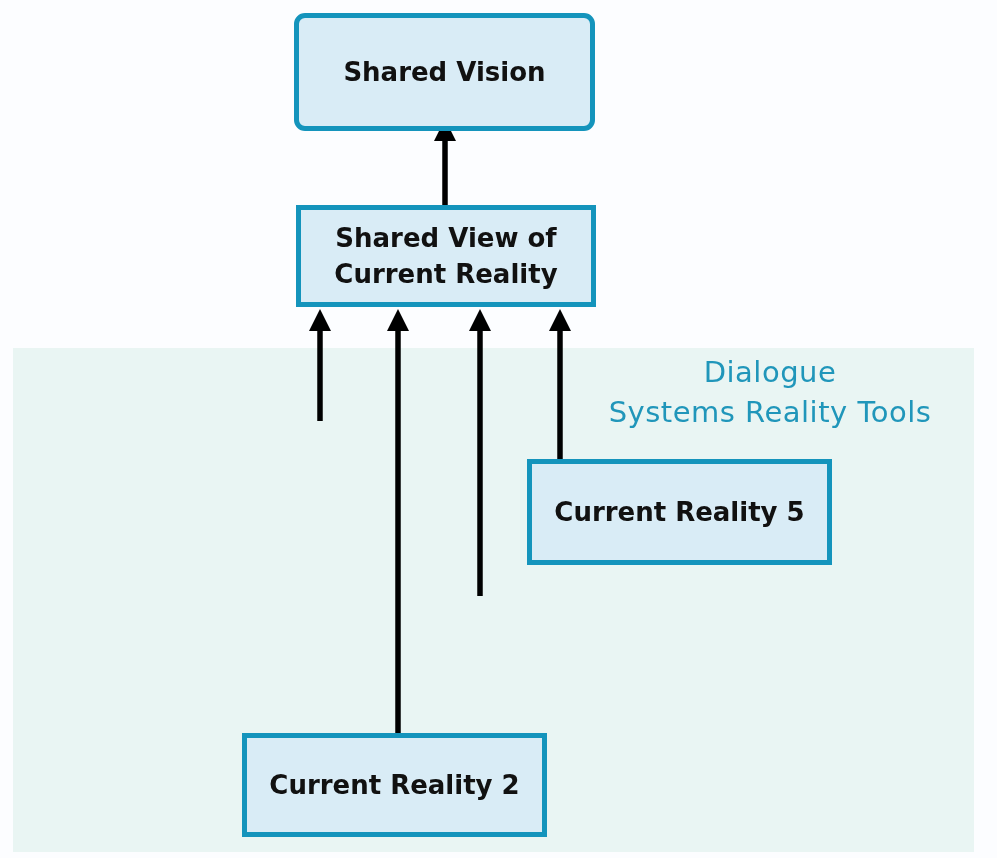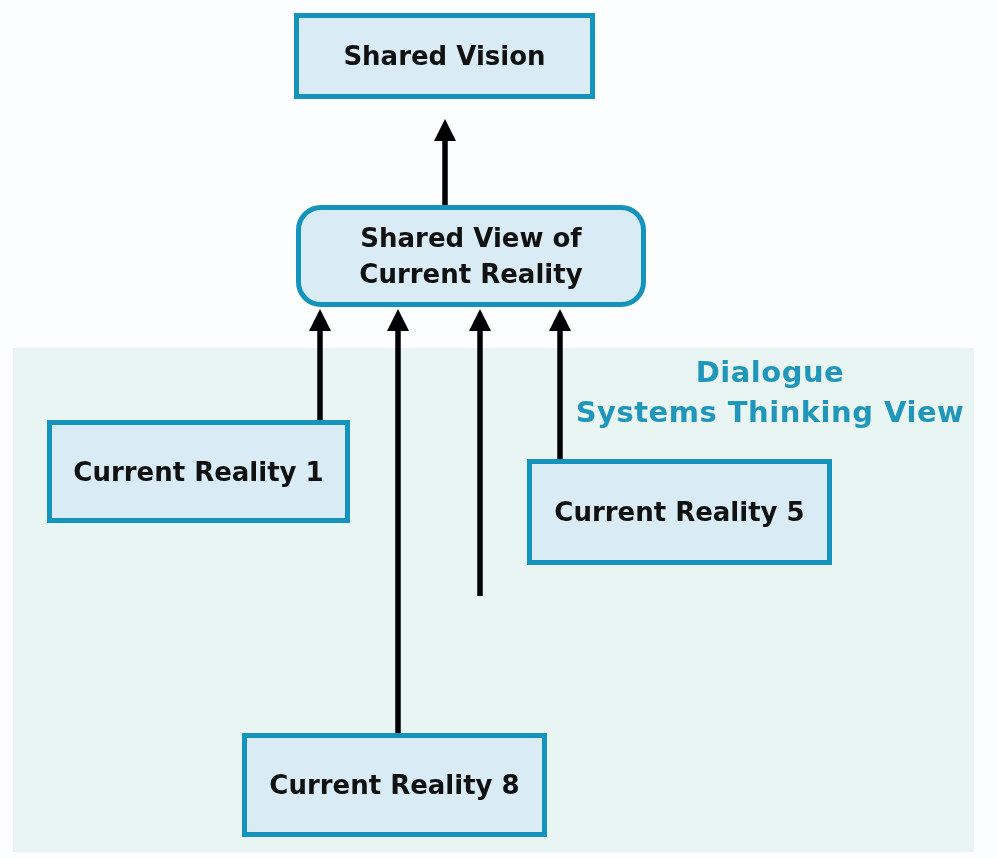--- a/index.html
+++ b/index.html
@@ -24,41 +24,41 @@
     background: var(--region-fill, #e9f5f3);
   }
   .region-label {
     position: absolute;
     left: 565px;
     top: 352px;
     width: 410px;
     text-align: center;
     color: var(--region-label-text, #2096ba);
     font-size: 29px;
-    font-weight: bold;
+    font-weight: normal;
     line-height: 40px;
     letter-spacing: 0.5px;
   }
   .node {
     position: absolute;
     box-sizing: border-box;
     background: var(--box-fill, #d9ecf6);
     border: 5px solid var(--box-border, #1494bc);
     display: flex;
     align-items: center;
     justify-content: center;
     text-align: center;
     color: #111;
     font-size: 26px;
     font-weight: bold;
     line-height: 36px;
     padding: 2px 10px;
   }
-  #node-shared-vision   { left: 294px; top: 13px;  width: 301px; height: 86px; }
-  #node-shared-view     { left: 296px; top: 205px; width: 350px; height: 102px; border-radius: 25px; }
+  #node-shared-vision   { left: 294px; top: 13px;  width: 301px; height: 118px; border-radius: 11px; }
+  #node-shared-view     { left: 296px; top: 205px; width: 300px; height: 102px; }
   #node-cr1             { left: 47px;  top: 420px; width: 303px; height: 103px; }
   #node-cr3             { left: 527px; top: 459px; width: 305px; height: 106px; }
   #node-cr2             { left: 442px; top: 595px; width: 303px; height: 103px; }
   #node-cr4             { left: 242px; top: 733px; width: 305px; height: 104px; }
   svg.arrows {
     position: absolute;
     left: 0; top: 0;
     width: 997px;
     height: 858px;
     pointer-events: none;
@@ -68,21 +68,21 @@
 </style>
 </head>
 <body>
 
 <div class="canvas">
 
   <div class="region"></div>
 
   <div class="region-label">
     <div>Dialogue</div>
-    <div>Systems Thinking View</div>
+    <div>Systems Reality Tools</div>
   </div>
 
   <svg class="arrows" viewBox="0 0 997 858" xmlns="http://www.w3.org/2000/svg">
 
     <g>
       <line x1="445" y1="205" x2="445" y2="138"></line>
       <polygon points="445,119 434,141 456,141"></polygon>
     </g>
 
     <g>
@@ -103,20 +103,19 @@
     <g>
       <line x1="560" y1="460" x2="560" y2="328"></line>
       <polygon points="560,309 549,331 571,331"></polygon>
     </g>
   </svg>
 
   <div class="node" id="node-shared-vision">Shared Vision</div>
 
   <div class="node" id="node-shared-view">Shared View of Current Reality</div>
 
-  <div class="node" id="node-cr1">Current Reality 1</div>
 
   <div class="node" id="node-cr3">Current Reality 5</div>
 
 
-  <div class="node" id="node-cr4">Current Reality 8</div>
+  <div class="node" id="node-cr4">Current Reality 2</div>
 
 </div>
 
 </body></html>

